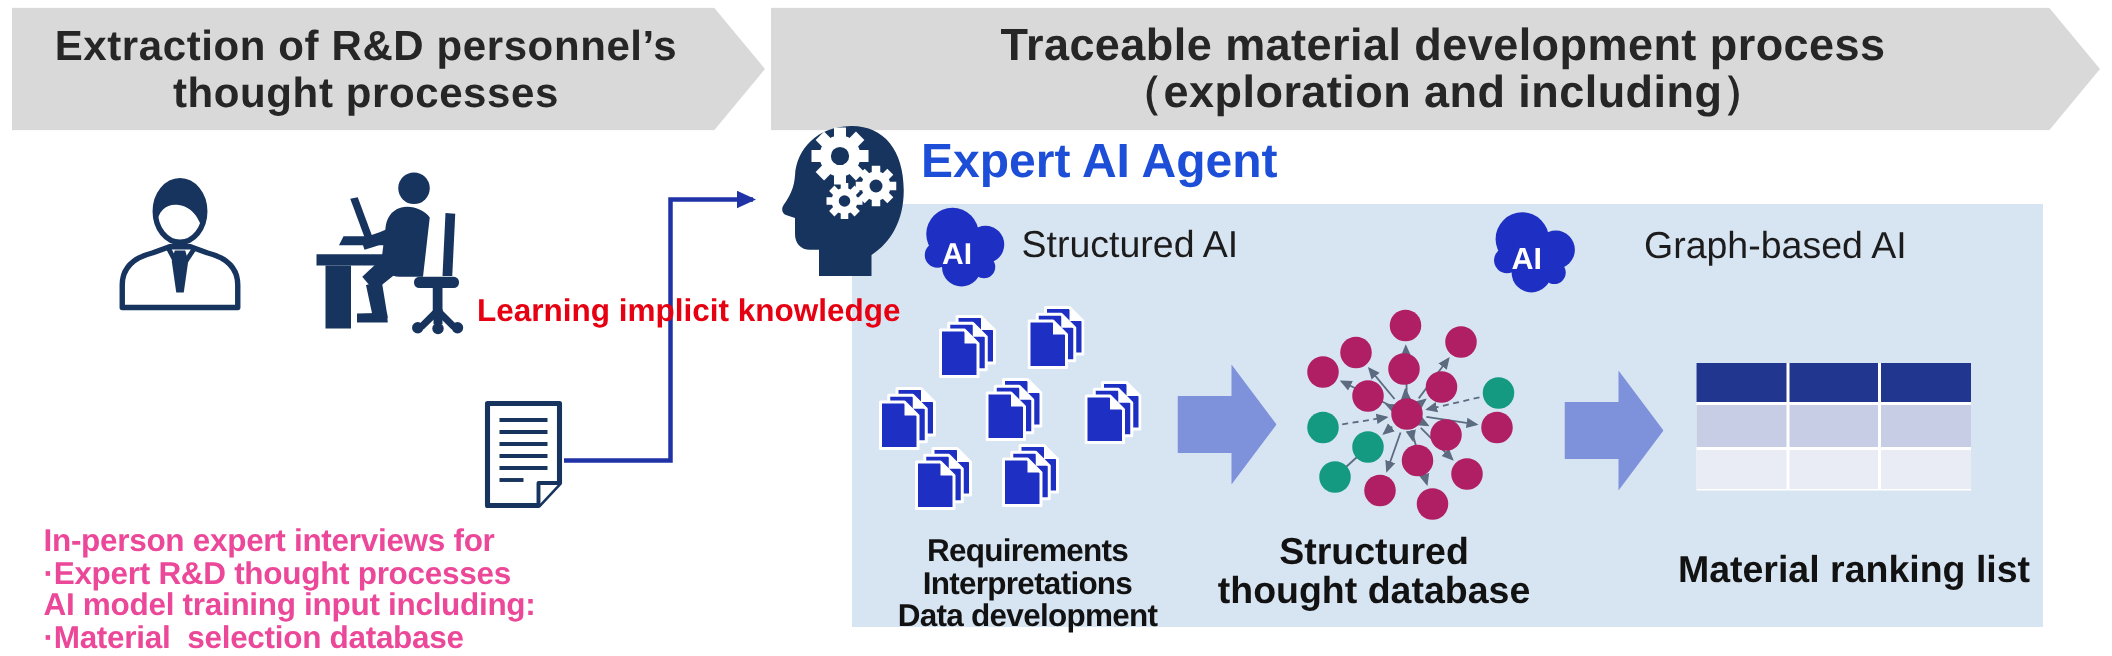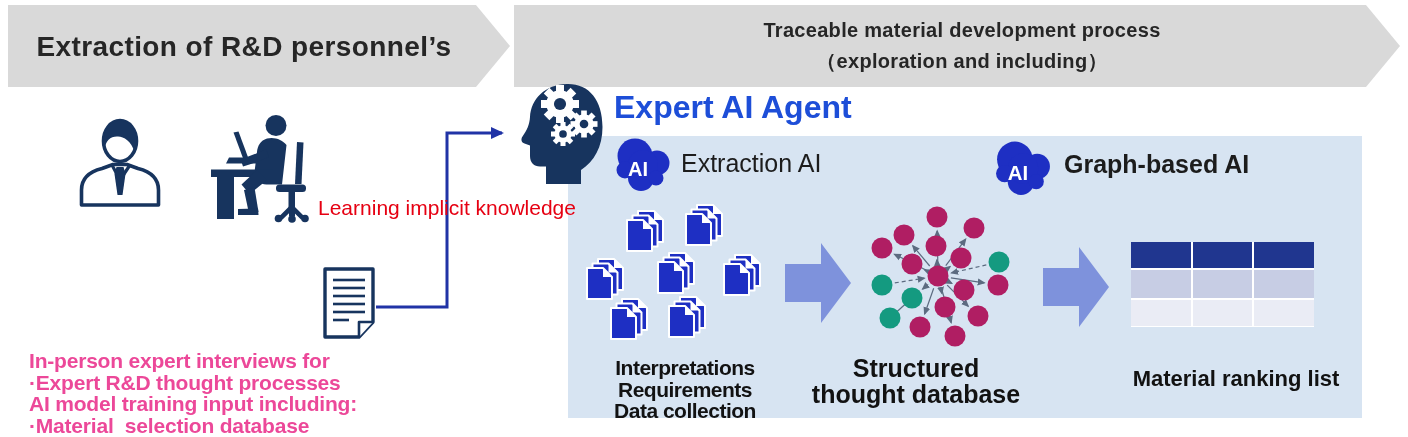--- a/index.html
+++ b/index.html
@@ -15,57 +15,58 @@
     color:var(--ink);font-weight:bold;text-align:center;line-height:31px;font-size:28px;letter-spacing:0.4px;
   }
   .banner .bl{white-space:pre;}
   #banner-left{
     left:8px;width:502px;padding-right:30px;box-sizing:border-box;
     clip-path:polygon(0 0,calc(100% - 34px) 0,100% 50%,calc(100% - 34px) 100%,0 100%);
   }
   #banner-right{
     left:514px;width:886px;padding-right:30px;box-sizing:border-box;
     clip-path:polygon(0 0,calc(100% - 34px) 0,100% 50%,calc(100% - 34px) 100%,0 100%);
-    font-size:20px;letter-spacing:0.3px;padding-left:40px;
+    font-size:30px;letter-spacing:0.3px;padding-left:40px;
   }
   
   #panel{left:568px;top:136px;width:794px;height:282px;background:var(--panel-blue);}
   
   #connector-svg{left:0;top:0;pointer-events:none;}
   
   #learning-label{
-    left:318px;top:196px;color:var(--red);font-size:21px;font-weight:normal;white-space:pre;
+    left:318px;top:196px;color:var(--red);font-size:21px;font-weight:bold;white-space:pre;
   }
   #expert-title{left:614px;top:89px;font-size:32px;font-weight:bold;color:#1d4ed8;white-space:pre;}
   .ai-label{font-size:25px;color:#1c1c1c;white-space:pre;}
   #generative-label{left:681px;top:149px;}
-  #graphai-label{left:1064px;top:150px;font-weight:bold;}
+  #graphai-label{left:1096px;top:150px;}
   #interview-note{left:29px;top:350px;color:#ec4899;font-size:21px;line-height:21.5px;font-weight:bold;letter-spacing:-0.2px;}
   #interview-note div{white-space:pre;}
   .cluster-label{text-align:center;color:#121212;font-weight:bold;}
   #docs-label{left:594px;top:357px;width:182px;font-size:21px;line-height:21.5px;letter-spacing:-0.5px;}
   #network-label{left:796px;top:355px;width:240px;font-size:25px;line-height:26px;}
-  #ranking-label{left:1112px;top:366px;width:248px;font-size:22px;}
+  #ranking-label{left:1112px;top:366px;width:248px;font-size:25px;}
   
   #ranking-table{position:absolute;left:1131px;top:242px;width:183px;height:85px;display:grid;
     grid-template-columns:1fr 1fr 1fr;grid-template-rows:26px 28px 26px;gap:2px;background:#ffffff;}
   #ranking-table .cell{width:100%;height:100%;}
   .hdr{background:var(--table-header);}
   .r2{background:var(--table-row2);}
   .r3{background:var(--table-row3);}
   
   .ai-badge-text{fill:#ffffff;font-weight:bold;font-size:20px;font-family:"Liberation Sans","DejaVu Sans",sans-serif;}
 </style>
 </head>
 <body>
 
 <div id="stage">
 
   <div id="banner-left" class="banner">
     <div class="bl">Extraction of R&amp;D personnel’s</div>
+    <div class="bl">thought processes</div>
   </div>
   <div id="banner-right" class="banner">
     <div class="bl">Traceable material development process</div>
     <div class="bl">（exploration and including）</div>
   </div>
 
   <div id="panel" class="abs"></div>
 
   <svg id="connector-svg" class="abs" width="1408" height="437">
     <defs>
@@ -175,21 +176,21 @@
     <g fill="var(--royal-blue)">
       <circle cx="23" cy="20" r="17.5"></circle>
       <circle cx="45" cy="27" r="12.5"></circle>
       <circle cx="29" cy="42" r="13"></circle>
       <circle cx="31" cy="29" r="15"></circle>
       <circle cx="44" cy="42" r="7.5"></circle>
       <circle cx="13" cy="34" r="8.5"></circle>
     </g>
     <text class="ai-badge-text" x="26" y="40" text-anchor="middle">AI</text>
   </svg>
-  <div id="generative-label" class="abs ai-label">Extraction AI</div>
+  <div id="generative-label" class="abs ai-label">Structured AI</div>
 
   <svg class="abs" style="left:991px;top:139px;" width="66" height="61" viewBox="0 0 64 60">
     <g fill="var(--royal-blue)">
       <circle cx="23" cy="20" r="17.5"></circle>
       <circle cx="45" cy="27" r="12.5"></circle>
       <circle cx="29" cy="42" r="13"></circle>
       <circle cx="31" cy="29" r="15"></circle>
       <circle cx="44" cy="42" r="7.5"></circle>
       <circle cx="13" cy="34" r="8.5"></circle>
     </g>
@@ -292,23 +293,23 @@
           <path d="M17,1 L26,10 L17,10 Z" fill="#ffffff"></path>
         </g>
         <g transform="translate(0,9)">
           <path d="M1,1 H17 L26,10 V32 H1 Z" fill="var(--royal-blue)" stroke="#ffffff" stroke-width="2" stroke-linejoin="round"></path>
           <path d="M17,1 L26,10 L17,10 Z" fill="#ffffff"></path>
         </g>
       </svg>
     </div>
 
   <div id="docs-label" class="abs cluster-label">
+    <div>Requirements</div>
     <div>Interpretations</div>
-    <div>Requirements</div>
-    <div>Data collection</div>
+    <div>Data development</div>
   </div>
 
   <svg class="abs" style="left:785px;top:243px;" width="66" height="80" viewBox="0 0 66 80">
     <polygon points="0,21 36,21 36,0 66,40 36,80 36,59 0,59" fill="var(--arrow-blue)"></polygon>
   </svg>
 
   <svg id="network-svg" class="abs" style="left:850px;top:195px;" width="180" height="160" viewBox="0 0 180 160">
     <defs>
       <marker id="arrowhead-gray" markerUnits="userSpaceOnUse" markerWidth="8" markerHeight="8" refX="6.5" refY="4" orient="auto">
         <path d="M0,0.5 L8,4 L0,7.5 Z" fill="var(--edge-gray)"></path>

